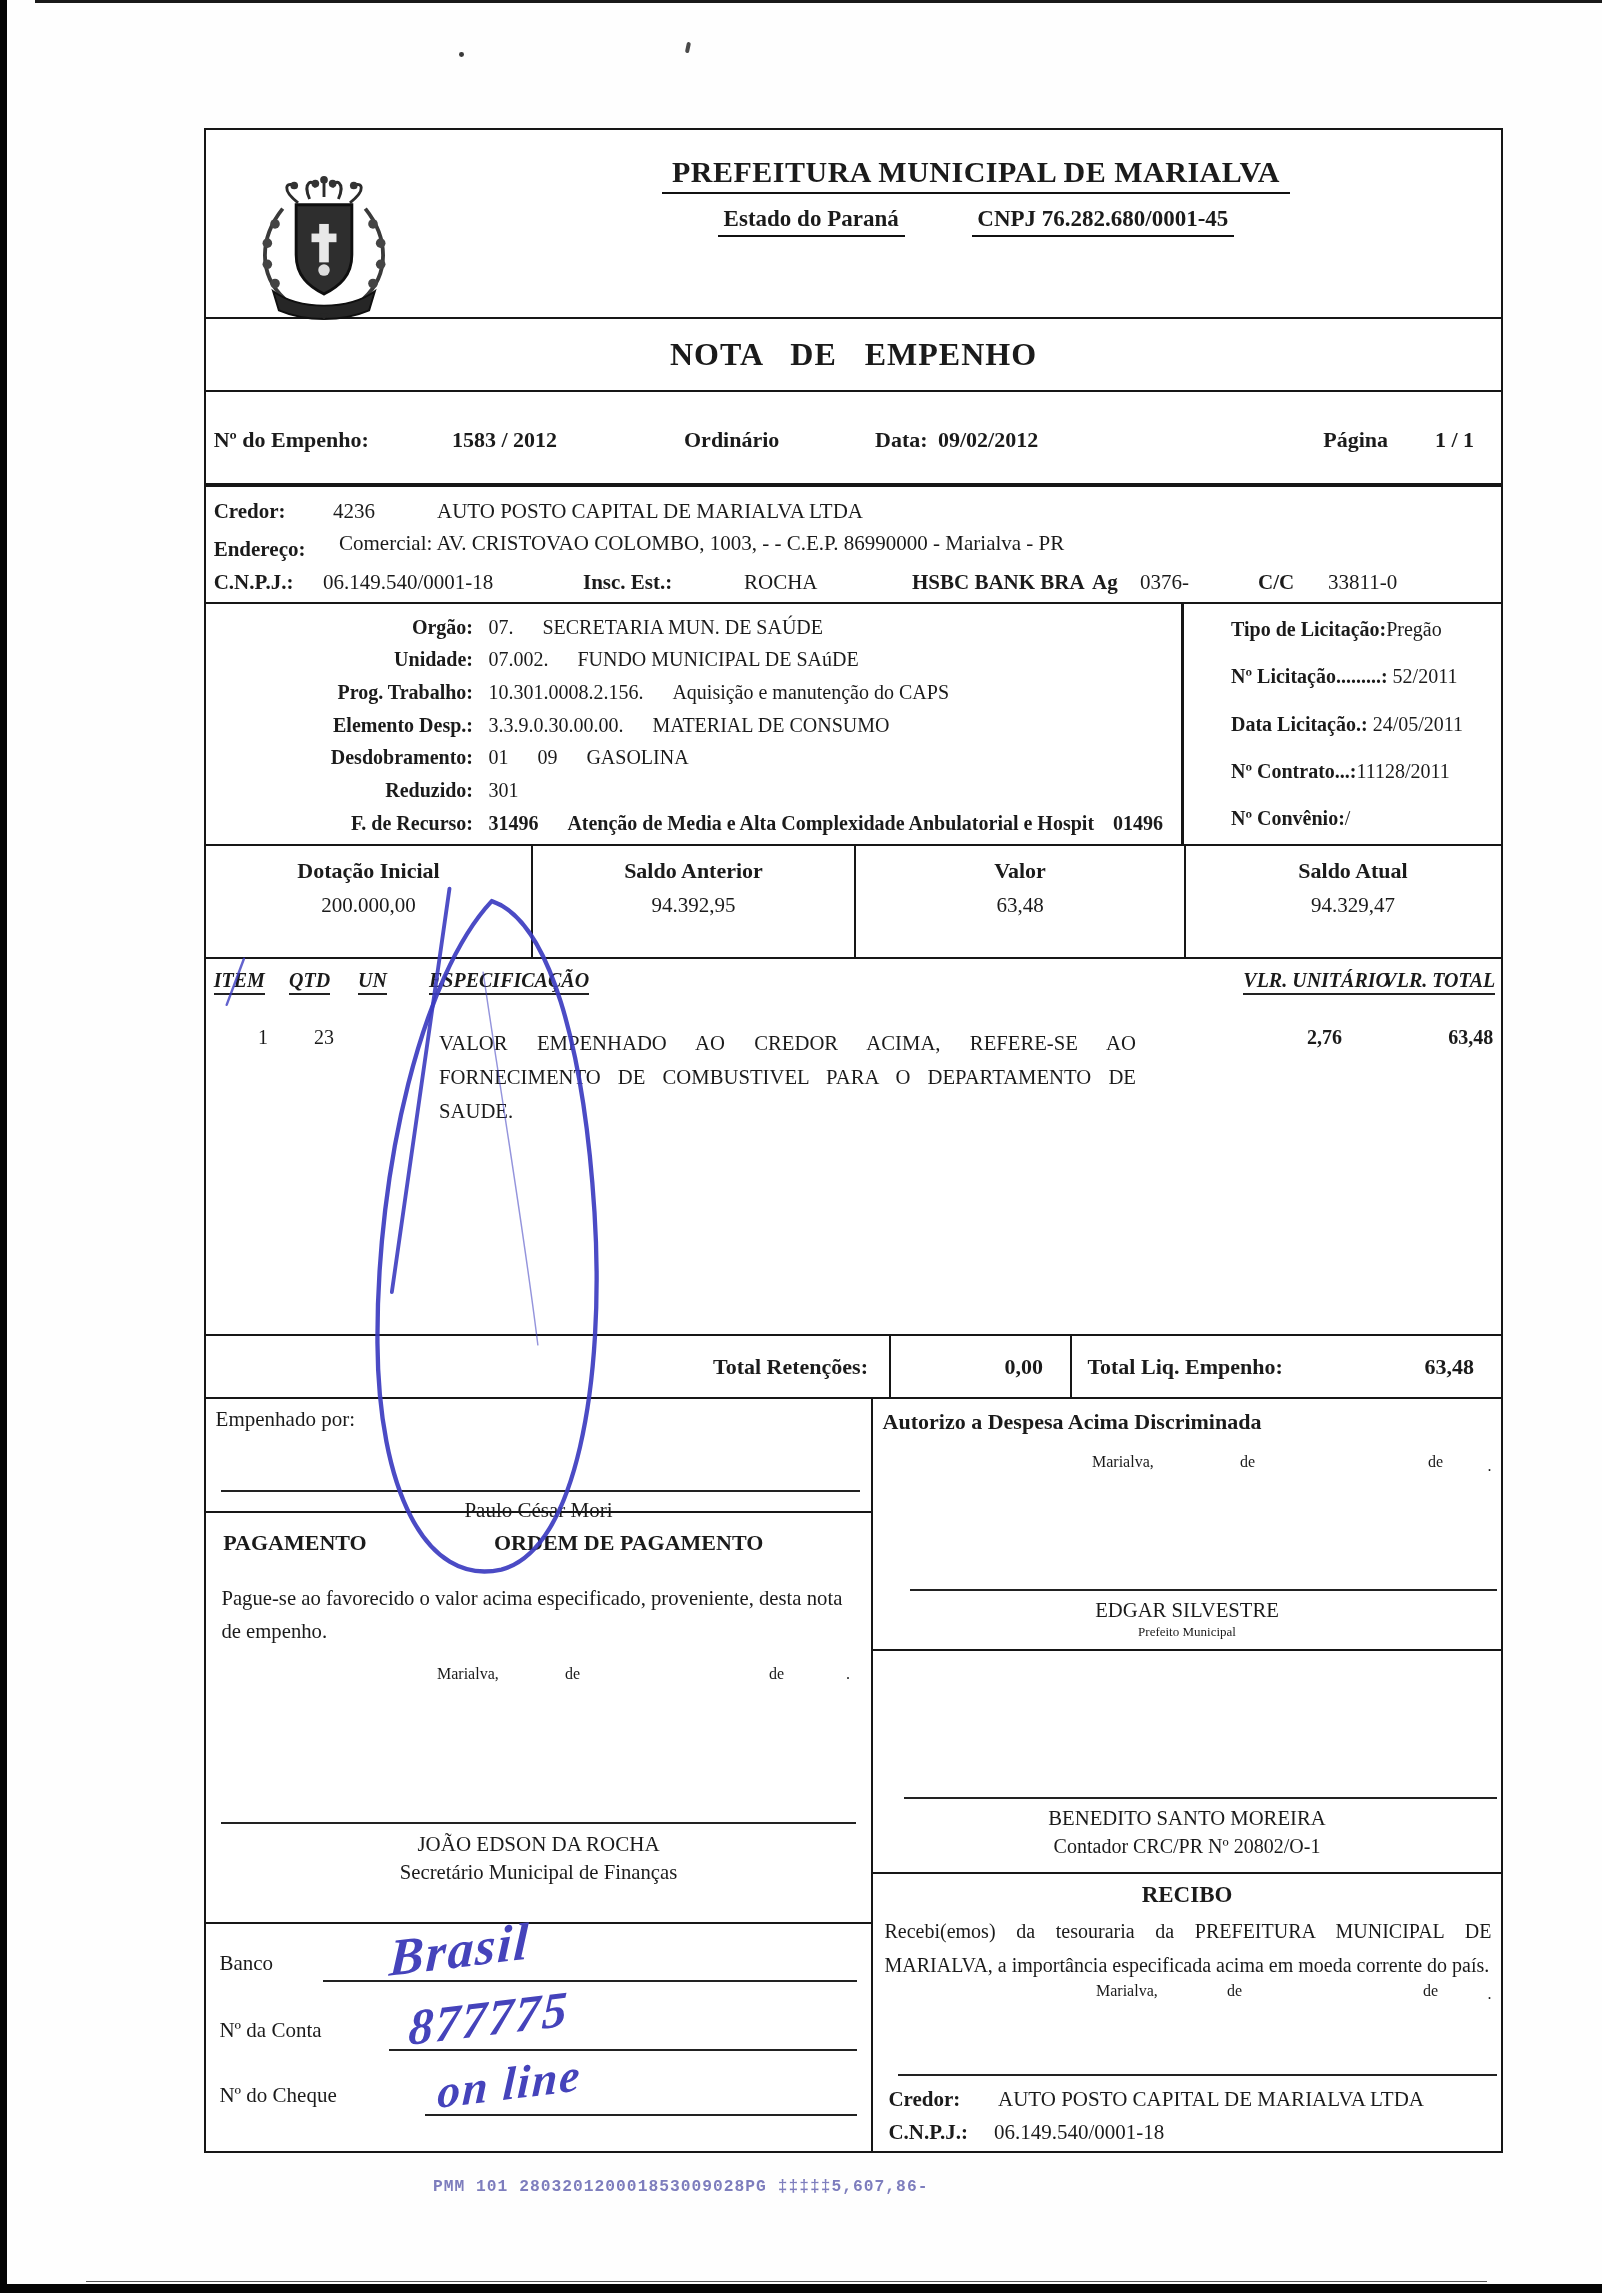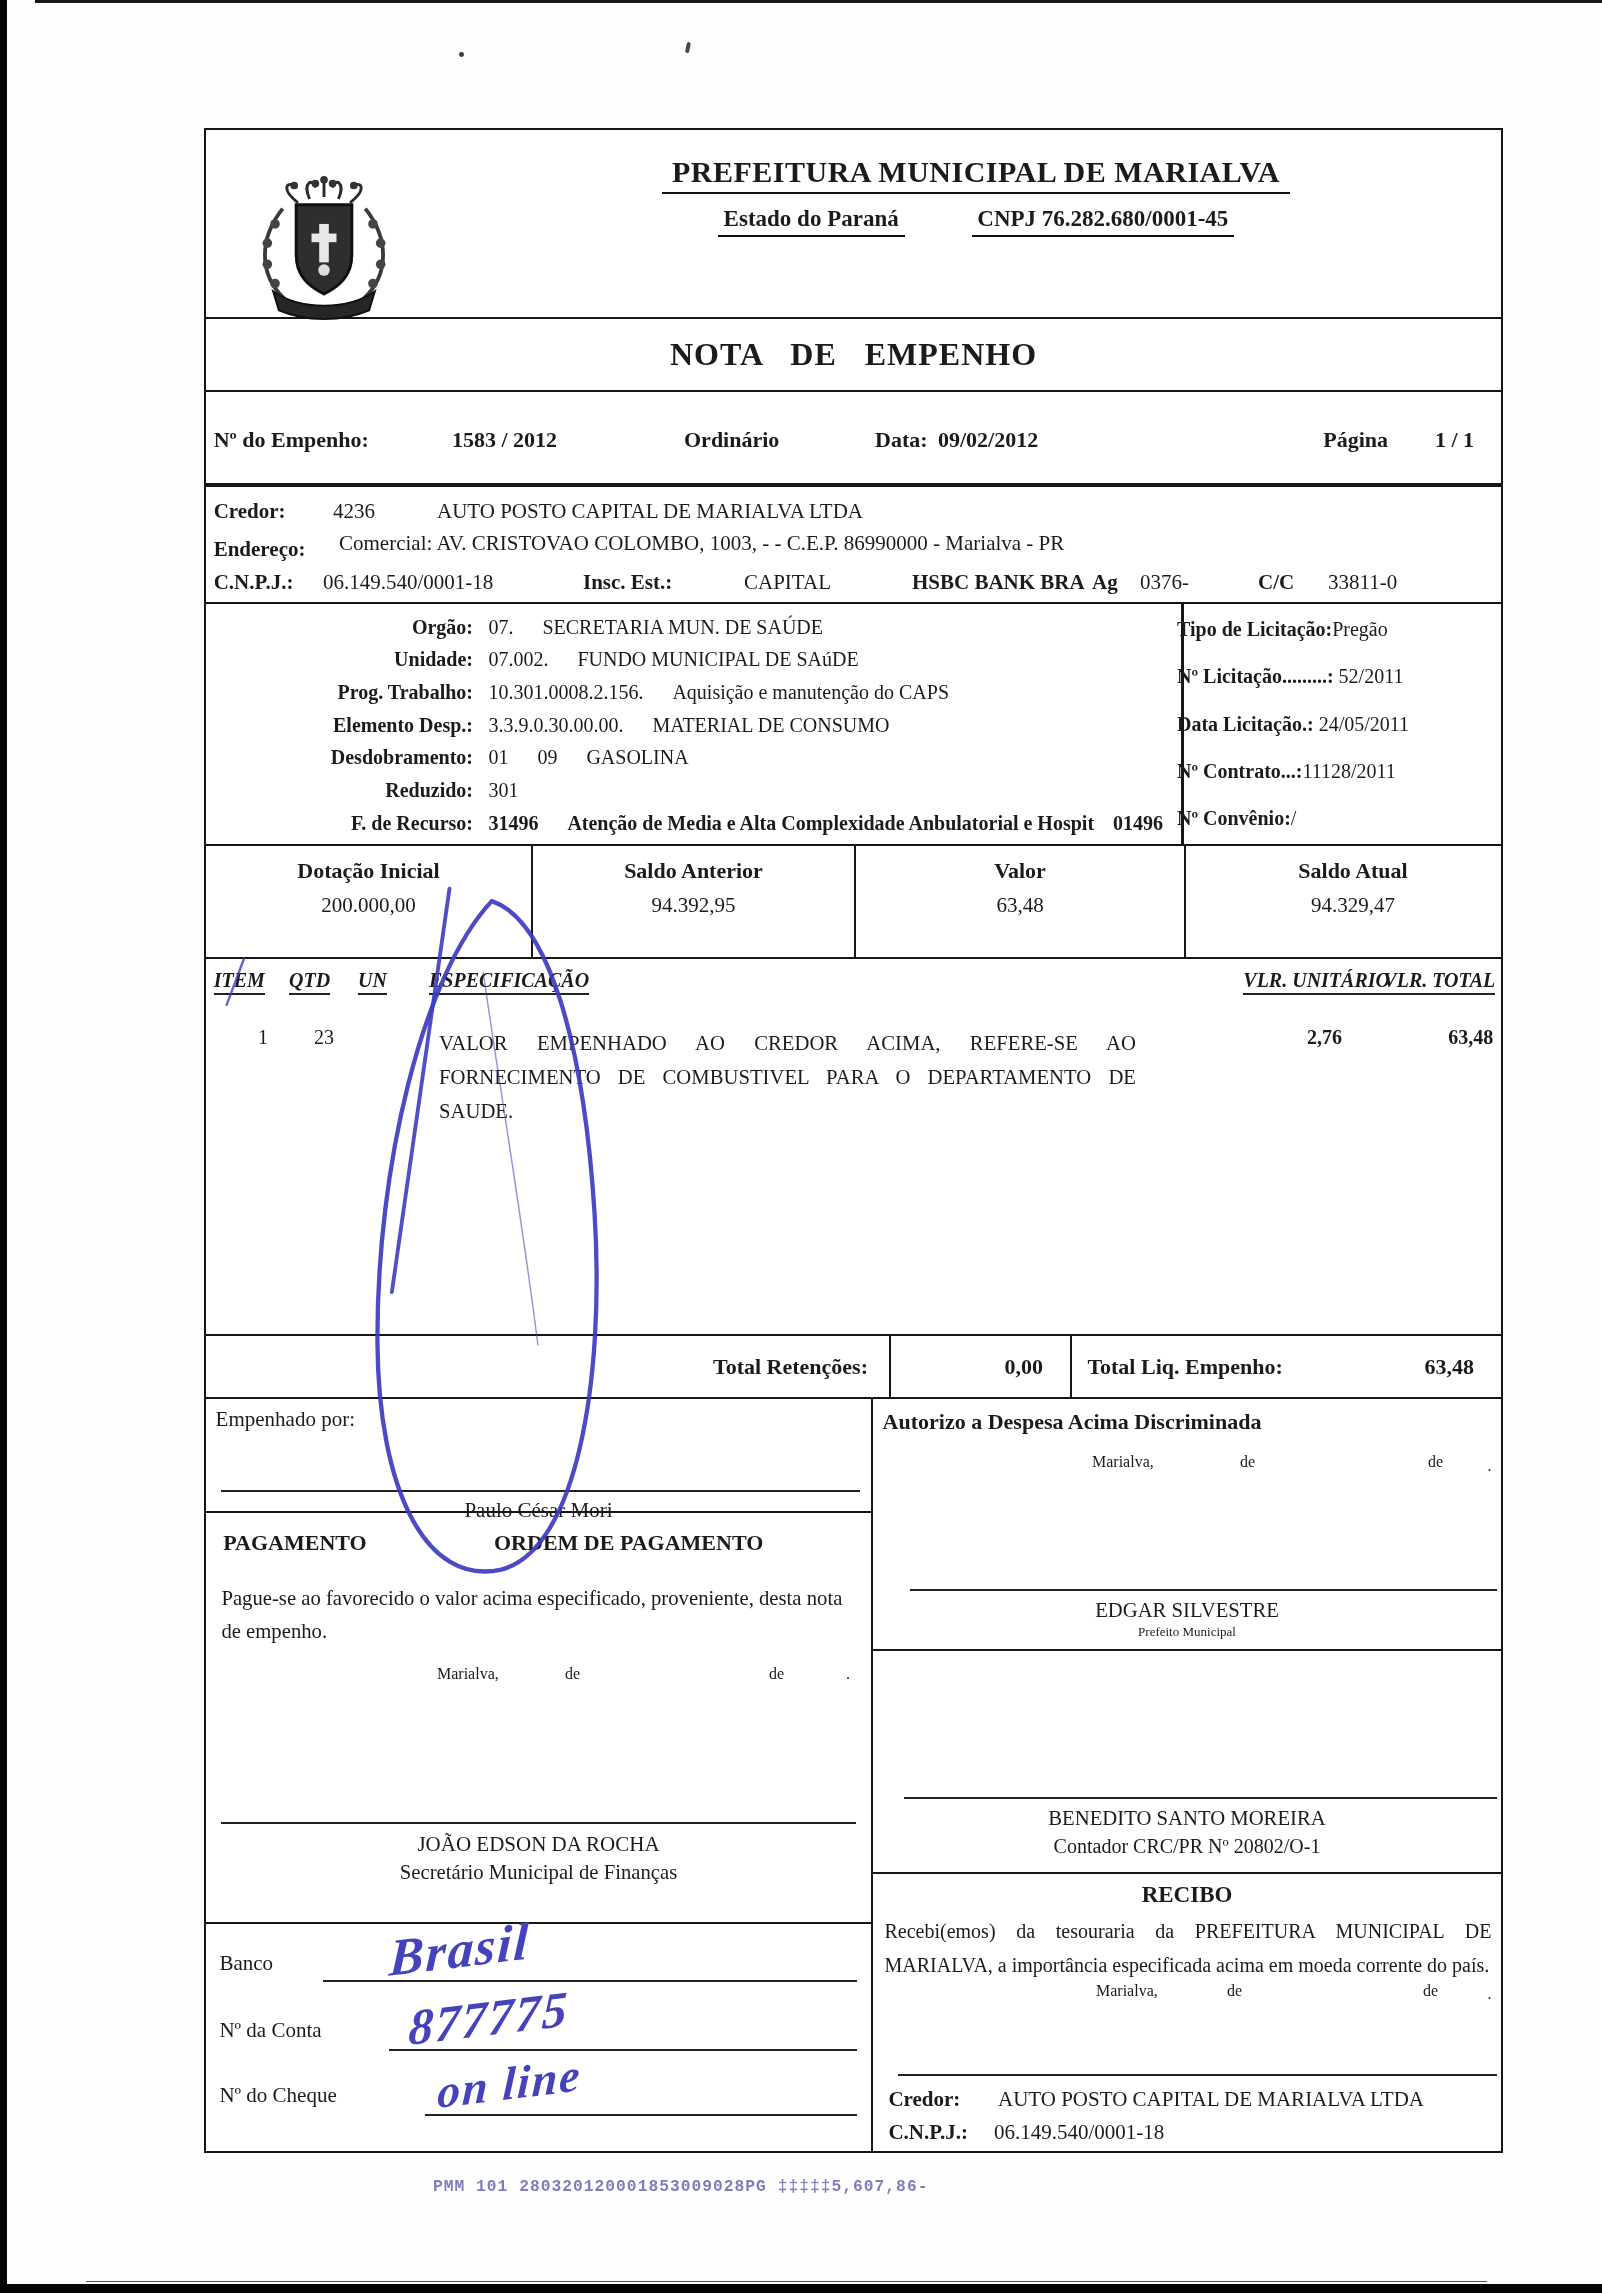--- a/index.html
+++ b/index.html
@@ -49,21 +49,21 @@
   
   .sec-orgao{height:240px;border-bottom:2.9px solid #161616;position:relative;font-size:20px;}
   .org-divider{position:absolute;left:975px;top:0;bottom:0;width:2.9px;background:#161616;}
   .org-row{position:absolute;left:0;width:970px;white-space:nowrap;}
   .org-row .olabel{display:inline-block;width:267px;text-align:right;font-weight:bold;margin-right:15.4px;}
   .org-row .code{margin-right:29px;}
   .org-row .code2{margin-right:29px;}
   .org-row .code2:empty{display:none;}
   .org-row.bold-row .code,.org-row.bold-row .desc{font-weight:bold;}
   .org-extra{position:absolute;right:338px;font-weight:bold;}
-  .lic-row{position:absolute;left:971px;white-space:nowrap;text-align:center;}
+  .lic-row{position:absolute;left:1025px;white-space:nowrap;text-align:center;}
 
   
   .sec-saldos{height:111px;border-bottom:2.9px solid #161616;display:grid;grid-template-columns:327px 323px 330px 1fr;}
   .saldo-cell{border-right:2.9px solid #161616;text-align:center;padding-top:11.5px;}
   .saldo-cell:last-child{border-right:none;margin-left:19px;}
   .saldo-h{font-size:22px;font-weight:bold;}
   .saldo-v{font-size:21px;margin-top:9.6px;}
 
   
   .sec-items{height:375px;position:relative;font-size:20px;}
@@ -177,21 +177,21 @@
 
   <div class="sec-credor">
     <span class="lbl" style="left:7.7px;top:11.5px">Credor:</span>
     <span style="left:127px;top:11.5px">4236</span>
     <span style="left:231px;top:11.5px">AUTO POSTO CAPITAL DE MARIALVA LTDA</span>
     <span class="lbl" style="left:7.7px;top:50px">Endereço:</span>
     <span style="left:133px;top:44px">Comercial: AV. CRISTOVAO COLOMBO, 1003, - -  C.E.P. 86990000  -  Marialva  -  PR</span>
     <span class="lbl" style="left:7.7px;top:83px">C.N.P.J.:</span>
     <span style="left:117px;top:83px">06.149.540/0001-18</span>
     <span class="lbl" style="left:377px;top:83px">Insc. Est.:</span>
-    <span style="left:538px;top:83px">CAPITAL</span>
+    <span style="left:538px;top:83px">ROCHA</span>
     <span class="lbl" style="left:706px;top:83px">HSBC BANK BRA</span>
     <span class="lbl" style="left:886px;top:83px">Ag</span>
     <span style="left:934px;top:83px">0376-</span>
     <span class="lbl" style="left:1052px;top:83px">C/C</span>
     <span style="left:1122px;top:83px">33811-0</span>
   </div>
 
   <div class="sec-orgao">
     <div class="org-divider"></div>
 

